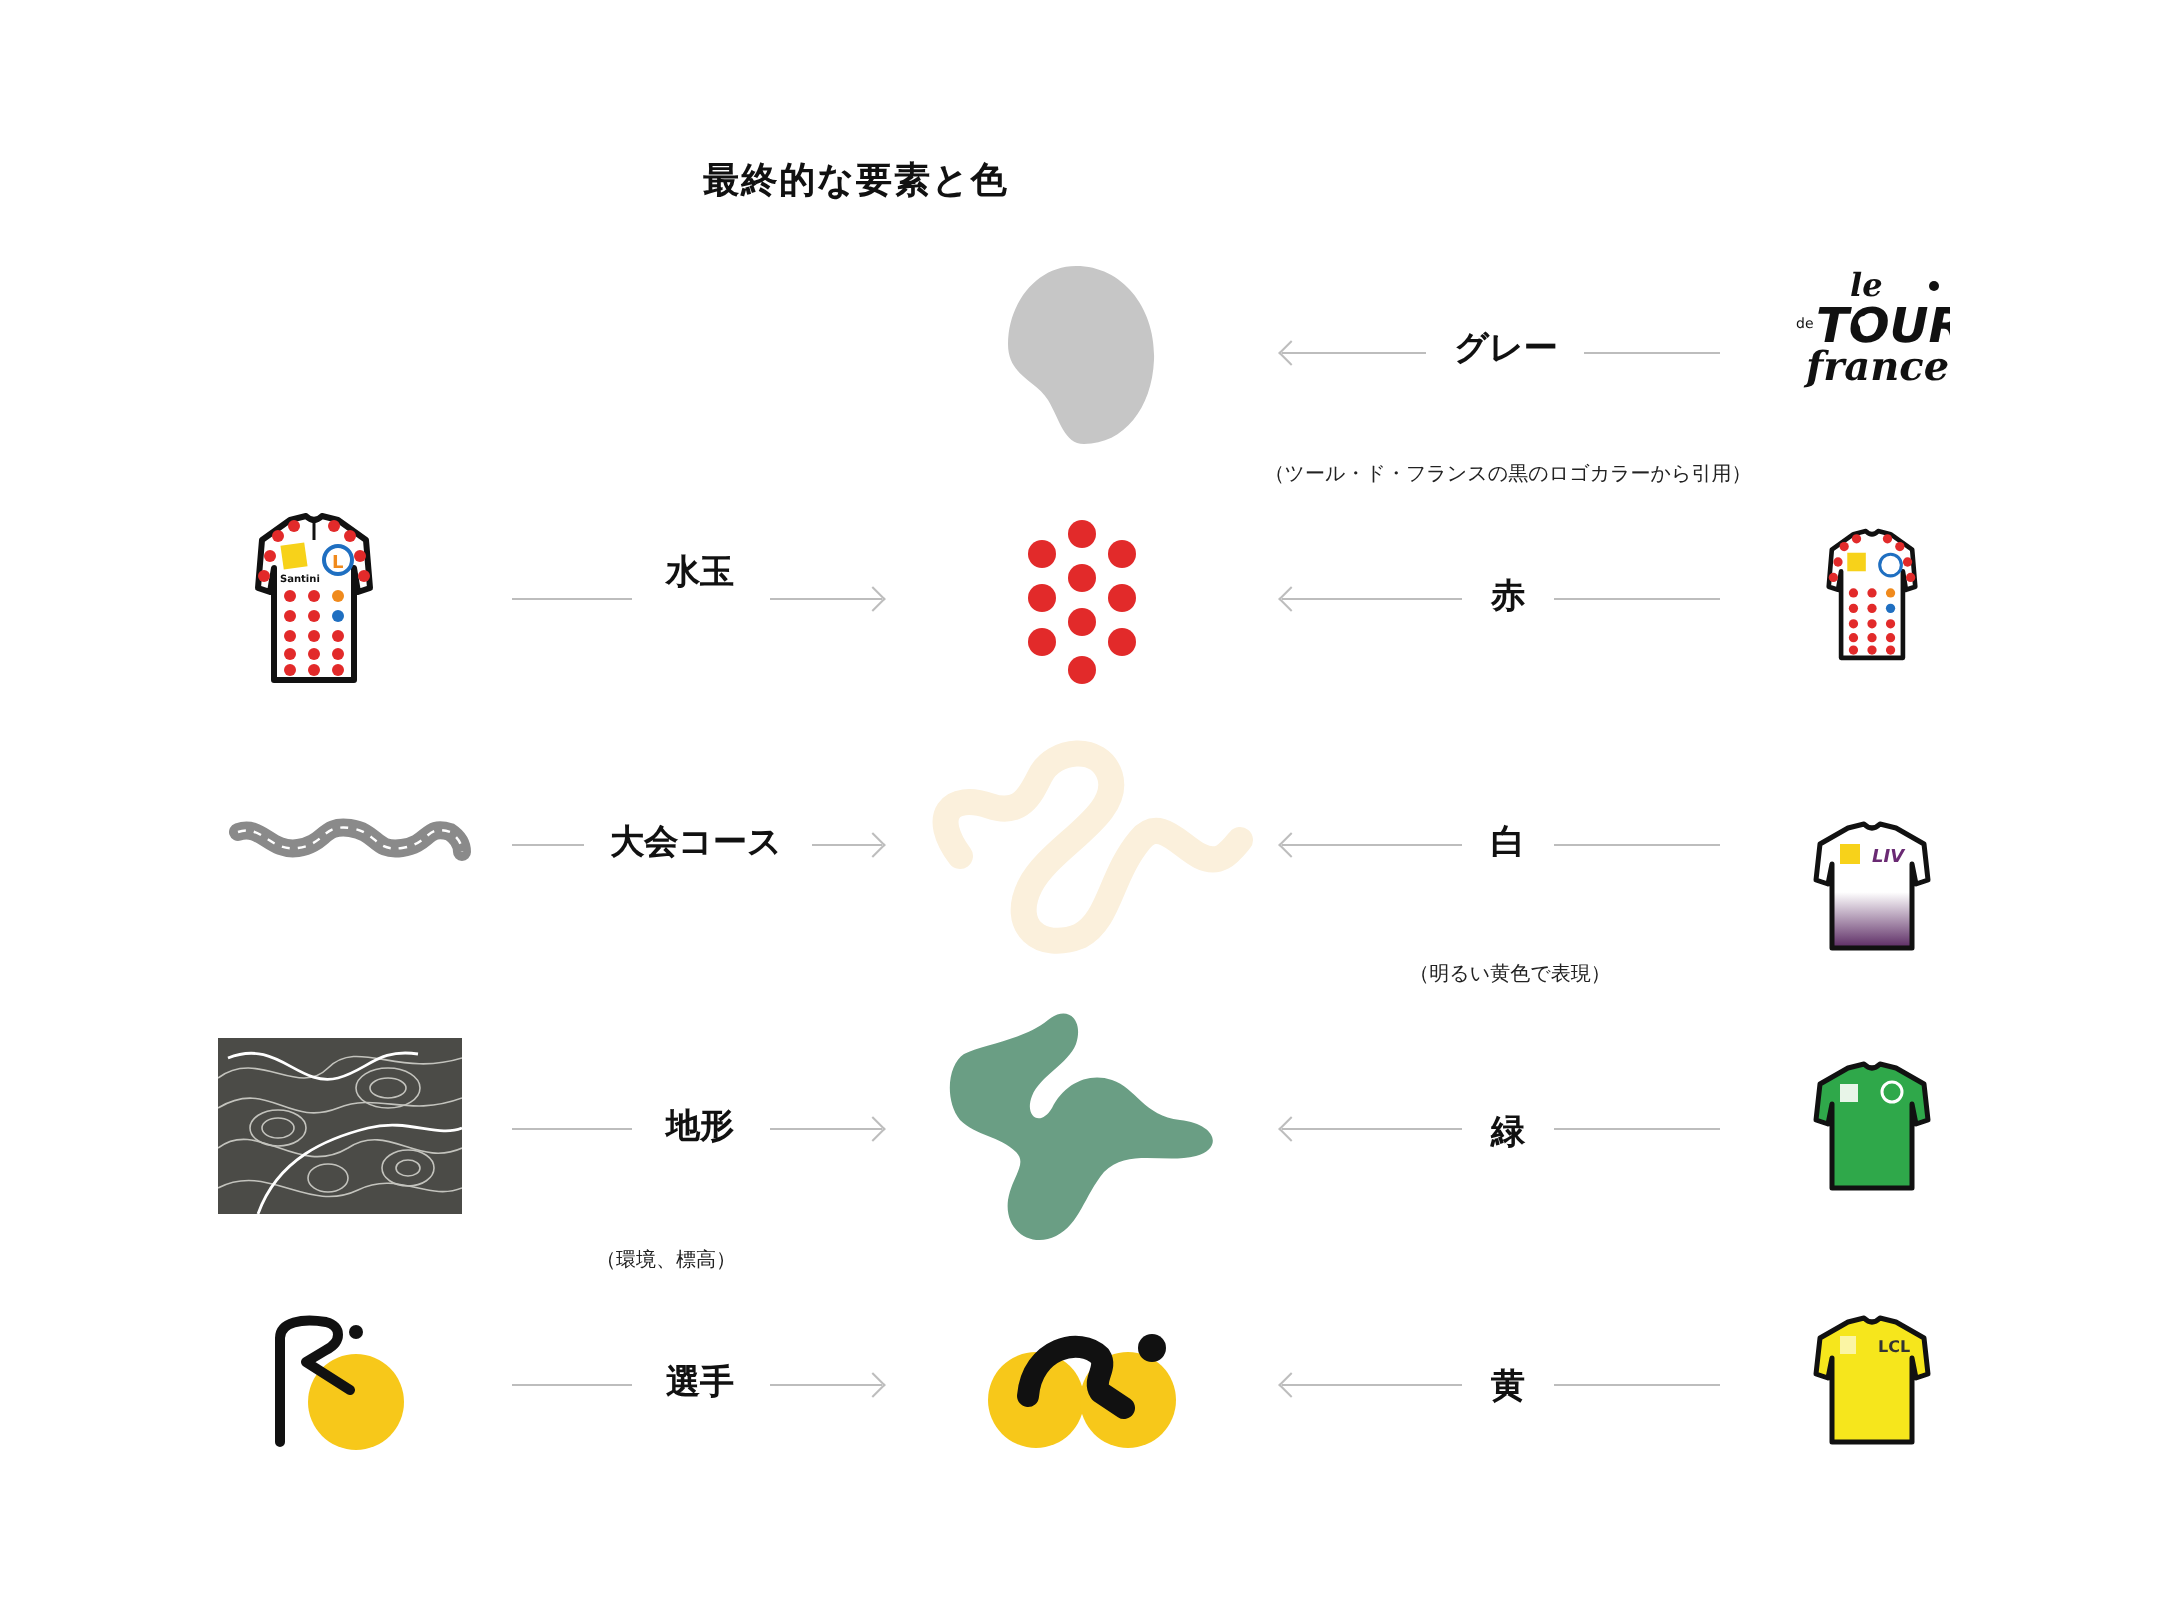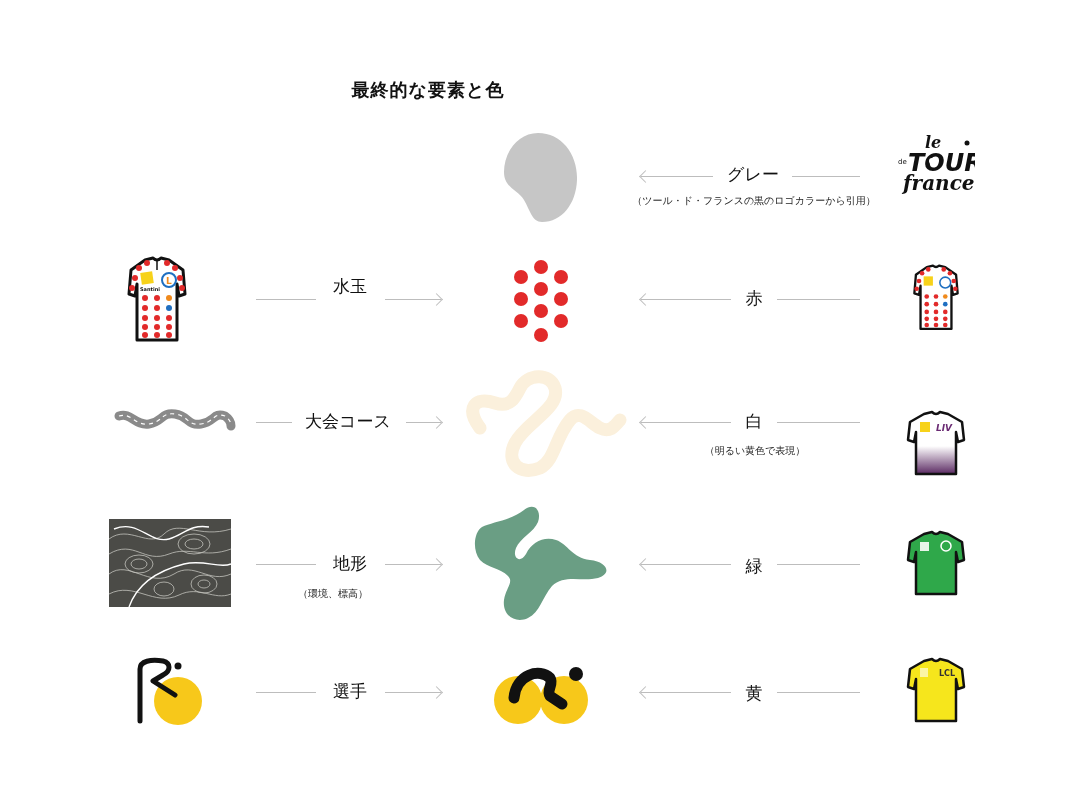--- a/index.html
+++ b/index.html
@@ -1,21 +1,21 @@
 <!DOCTYPE html>
 <html><head>
 <meta charset="utf-8">
 <style>
   html, body { margin:0; padding:0; background:#ffffff; }
   body { width:1080px; height:808px; position:relative; overflow:hidden;
          font-family:"DejaVu Sans","Liberation Sans",sans-serif; color:#111; }
   .abs { position:absolute; }
   .title { left:0; width:856px; top:78px; text-align:center; font-size:18px; font-weight:bold; letter-spacing:1px; }
-  .label { font-size:17px; font-weight:normal; text-align:center; white-space:nowrap; transform:translate(-50%,-50%); }
-  .note { font-size:10px; color:#222; text-align:center; white-space:nowrap; transform:translateX(-50%); }
+  .label { font-size:17px; font-weight:bold; text-align:center; white-space:nowrap; transform:translate(-50%,-50%); }
+  .note { font-size:10px; color:#222; text-align:center; white-space:nowrap; transform:translateX(-50%);margin-top:36px; }
   .line { height:1px; background:#bdbdbd; }
   .arrow-r::after, .arrow-l::before {
     content:""; position:absolute; top:-4px; width:8px; height:8px;
     border-top:1px solid #bdbdbd; border-right:1px solid #bdbdbd;
   }
   .arrow-r::after { right:0; transform:rotate(45deg); }
   .arrow-l::before { left:0; transform:rotate(-135deg); }
   svg { display:block; }
 </style>
 </head>

